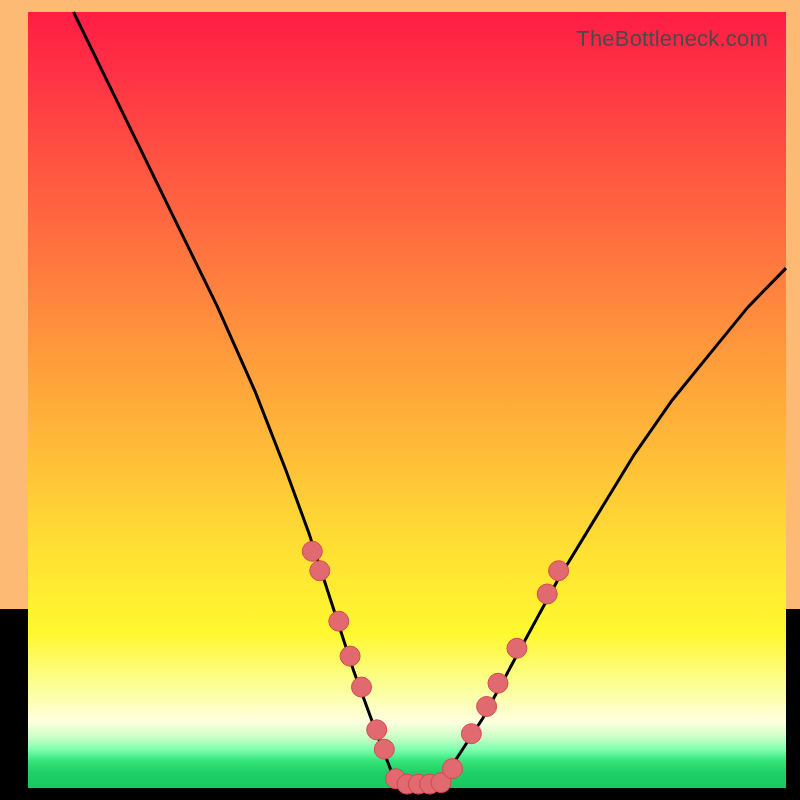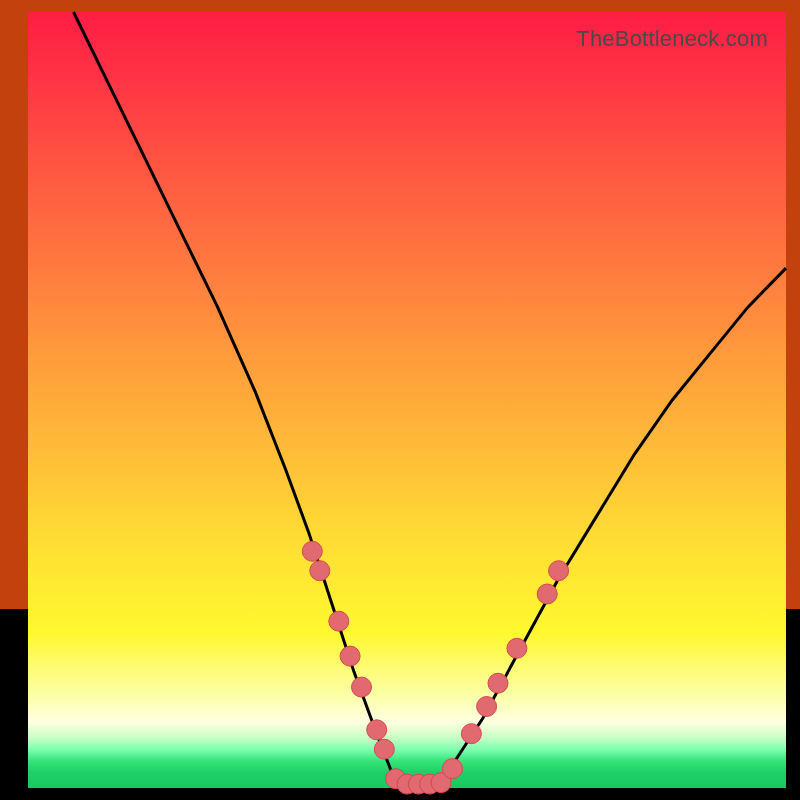--- a/index.html
+++ b/index.html
@@ -10,21 +10,21 @@
     overflow: hidden;
     background: #000;
     font-family: Arial, Helvetica, sans-serif;
   }
   .frame {
     position: absolute;
     left: 0;
     top: 0;
     width: 800px;
     height: 609px;
-    background: #c2410c;
+    background: #fdba74;
   }
   .plot {
     position: absolute;
     left: 28px;
     top: 12px;
     width: 758px;
     height: 776px;
     
     background: linear-gradient(to bottom,
       #ff1d45 0%,

